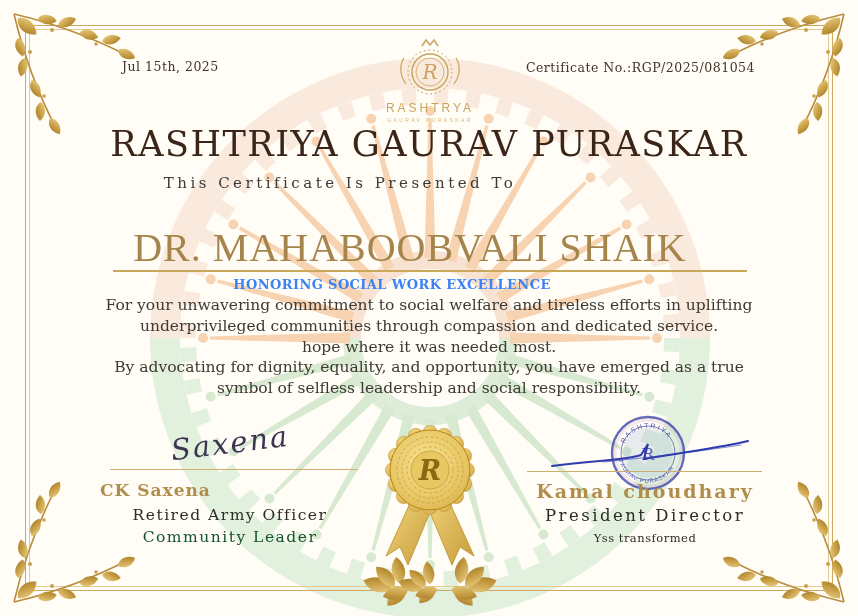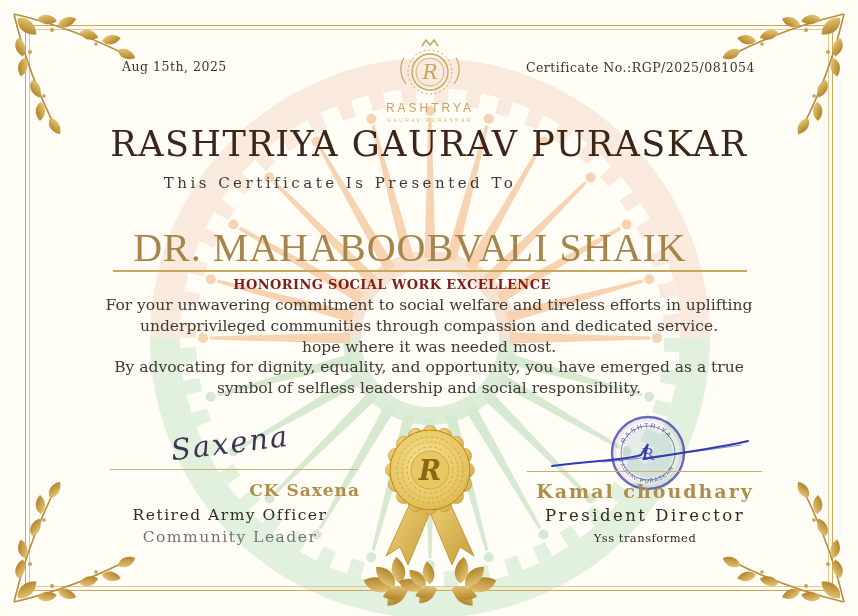--- a/index.html
+++ b/index.html
@@ -14,36 +14,36 @@
   .cert-no{right:103px;top:60px;font-size:12.5px;color:#43342a;letter-spacing:.5px;}
   .title{left:0;top:124px;width:858px;text-align:center;font-size:35px;font-weight:400;
          color:#3b2518;letter-spacing:1.5px;}
   .presented{left:0;top:174px;width:680px;text-align:center;font-size:15px;color:#3a3a3a;
          letter-spacing:3.5px;}
   
   .recipient{left:0;top:224px;width:820px;text-align:center;
          font-family:"Liberation Serif", serif;font-size:40px;color:#a5854c;letter-spacing:1px;}
   .name-rule{left:113px;top:270px;width:634px;height:2px;background:#c9a85c;}
   .subheading{left:0;top:277px;width:784px;text-align:center;font-size:13px;font-weight:700;
-         color:#7f1d1d;letter-spacing:.4px;}
+         color:#3b82f6;letter-spacing:.4px;}
   
   .body-par{left:69px;top:295px;width:720px;text-align:center;font-size:15.5px;
          color:#3e3a33;line-height:20.8px;}
   
   .sig-script{left:100px;top:426px;width:260px;text-align:center;
          font-family:"DejaVu Serif", serif;font-style:italic;font-size:29px;color:#3c3550;
          transform:rotate(-7deg);letter-spacing:2px;}
   .sig-line-left{left:110px;top:469px;width:248px;height:1px;background:#cbb06c;}
   .sig-line-right{left:527px;top:471px;width:235px;height:1px;background:#cbb06c;}
-  .sig-name-left{left:100px;top:480px;width:260px;text-align:right;font-size:17px;
+  .sig-name-left{left:100px;top:480px;width:260px;text-align:left;font-size:17px;
          font-weight:700;color:#b08d4a;letter-spacing:1px;}
   .sig-role1{left:90px;top:506px;width:280px;text-align:center;font-size:15.5px;
          color:#2f2b26;letter-spacing:1.5px;}
   .sig-role2{left:90px;top:528px;width:280px;text-align:center;font-size:15.5px;
-         color:#737373;letter-spacing:1.5px;}
+         color:#14532d;letter-spacing:1.5px;}
   .sig-name-right{left:500px;top:480px;width:290px;text-align:center;font-size:19px;
          font-weight:700;color:#b08d4a;letter-spacing:2px;}
   .sig-role-right{left:500px;top:506px;width:290px;text-align:center;font-size:16.5px;
          color:#2f2b26;letter-spacing:2.5px;}
   .sig-org-right{left:500px;top:531px;width:290px;text-align:center;font-size:11.5px;
          color:#2f2b26;letter-spacing:.5px;}
   svg{display:block;}
 </style>
 </head>
 <body>
@@ -149,21 +149,21 @@
   <use href="#corner-branch" transform="translate(850,8) scale(-1,1)"></use>
   <use href="#corner-branch" transform="translate(8,608) scale(1,-1)"></use>
   <use href="#corner-branch" transform="translate(850,608) scale(-1,-1)"></use>
   <g>
     <use href="#center-spray" transform="translate(400,589) scale(1.4)"></use>
     <use href="#center-spray" transform="translate(460,589) scale(-1.4,1.4)"></use>
     <use href="#center-spray" transform="translate(430,589) scale(1.2)"></use>
   </g>
 </svg>
 
-<div class="abs date-label">Aug 15th, 2025</div>
+<div class="abs date-label">Jul 15th, 2025</div>
 <div class="abs cert-no">Certificate No.:RGP/2025/081054</div>
 
 <svg class="abs" width="128" height="90" viewBox="0 0 128 90" style="left:366px;top:38px;">
   <g stroke="#c9a35f" fill="none">
     <path d="M56,8 L60,2 L64,7 L68,2 L72,8" stroke-width="1.6"></path>
     <circle cx="64" cy="34" r="22" stroke-width="1" stroke-dasharray="2 2.6"></circle>
     <circle cx="64" cy="34" r="18" stroke-width="1.4"></circle>
     <circle cx="64" cy="34" r="14" stroke-width=".8"></circle>
     <path d="M40,46 C34,38 33,28 38,20" stroke-width="1.2"></path>
     <path d="M88,46 C94,38 95,28 90,20" stroke-width="1.2"></path>

